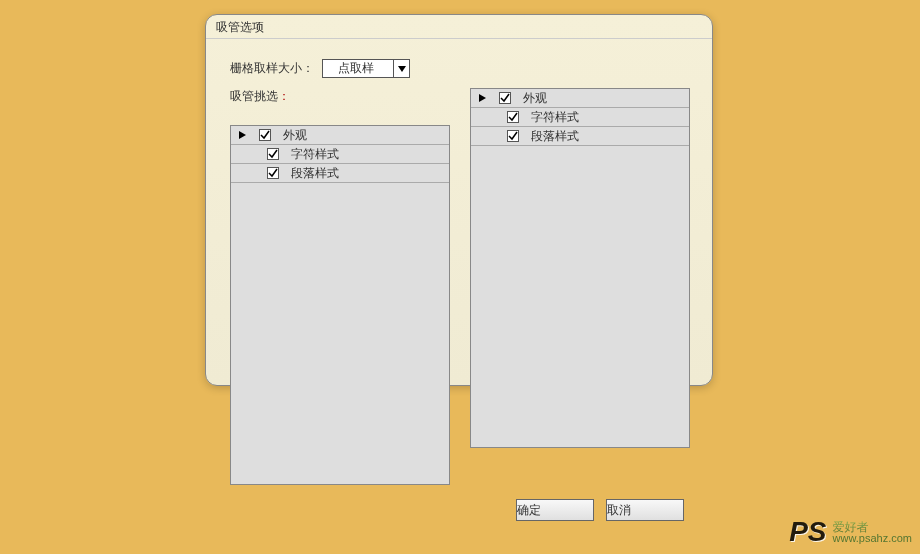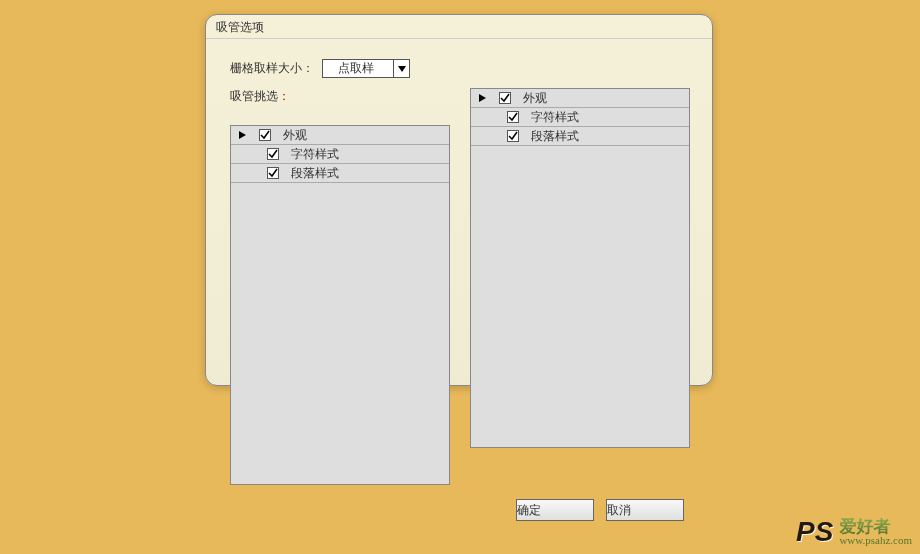--- a/index.html
+++ b/index.html
@@ -145,32 +145,32 @@
       font-style: italic;
       color: #000000;
       text-shadow: 1px 1px 0 #fff;
     }
     .wm-text {
       display: flex;
       flex-direction: column;
       line-height: 1;
     }
     .wm-cn {
-      font-size: 17px;
-      font-weight: bold;
+      font-size: 12px;
+      font-weight: normal;
       font-family: "KaiTi","STKaiti",serif;
       background: linear-gradient(to bottom, #7aa84a, #3a6a2a);
       -webkit-background-clip: text;
       -webkit-text-fill-color: transparent;
       background-clip: text;
     }
     .wm-url {
       font-size: 11px;
       color: #3a6a2a;
-      font-family: Liberation Serif, serif;
+      font-family: Liberation Sans, sans-serif;
     }
   </style>
 </head>
 <body>
 
 <div class="dialog">
   <div class="title-bar">
     <span>吸管选项</span>
   </div>
   <div class="content">

